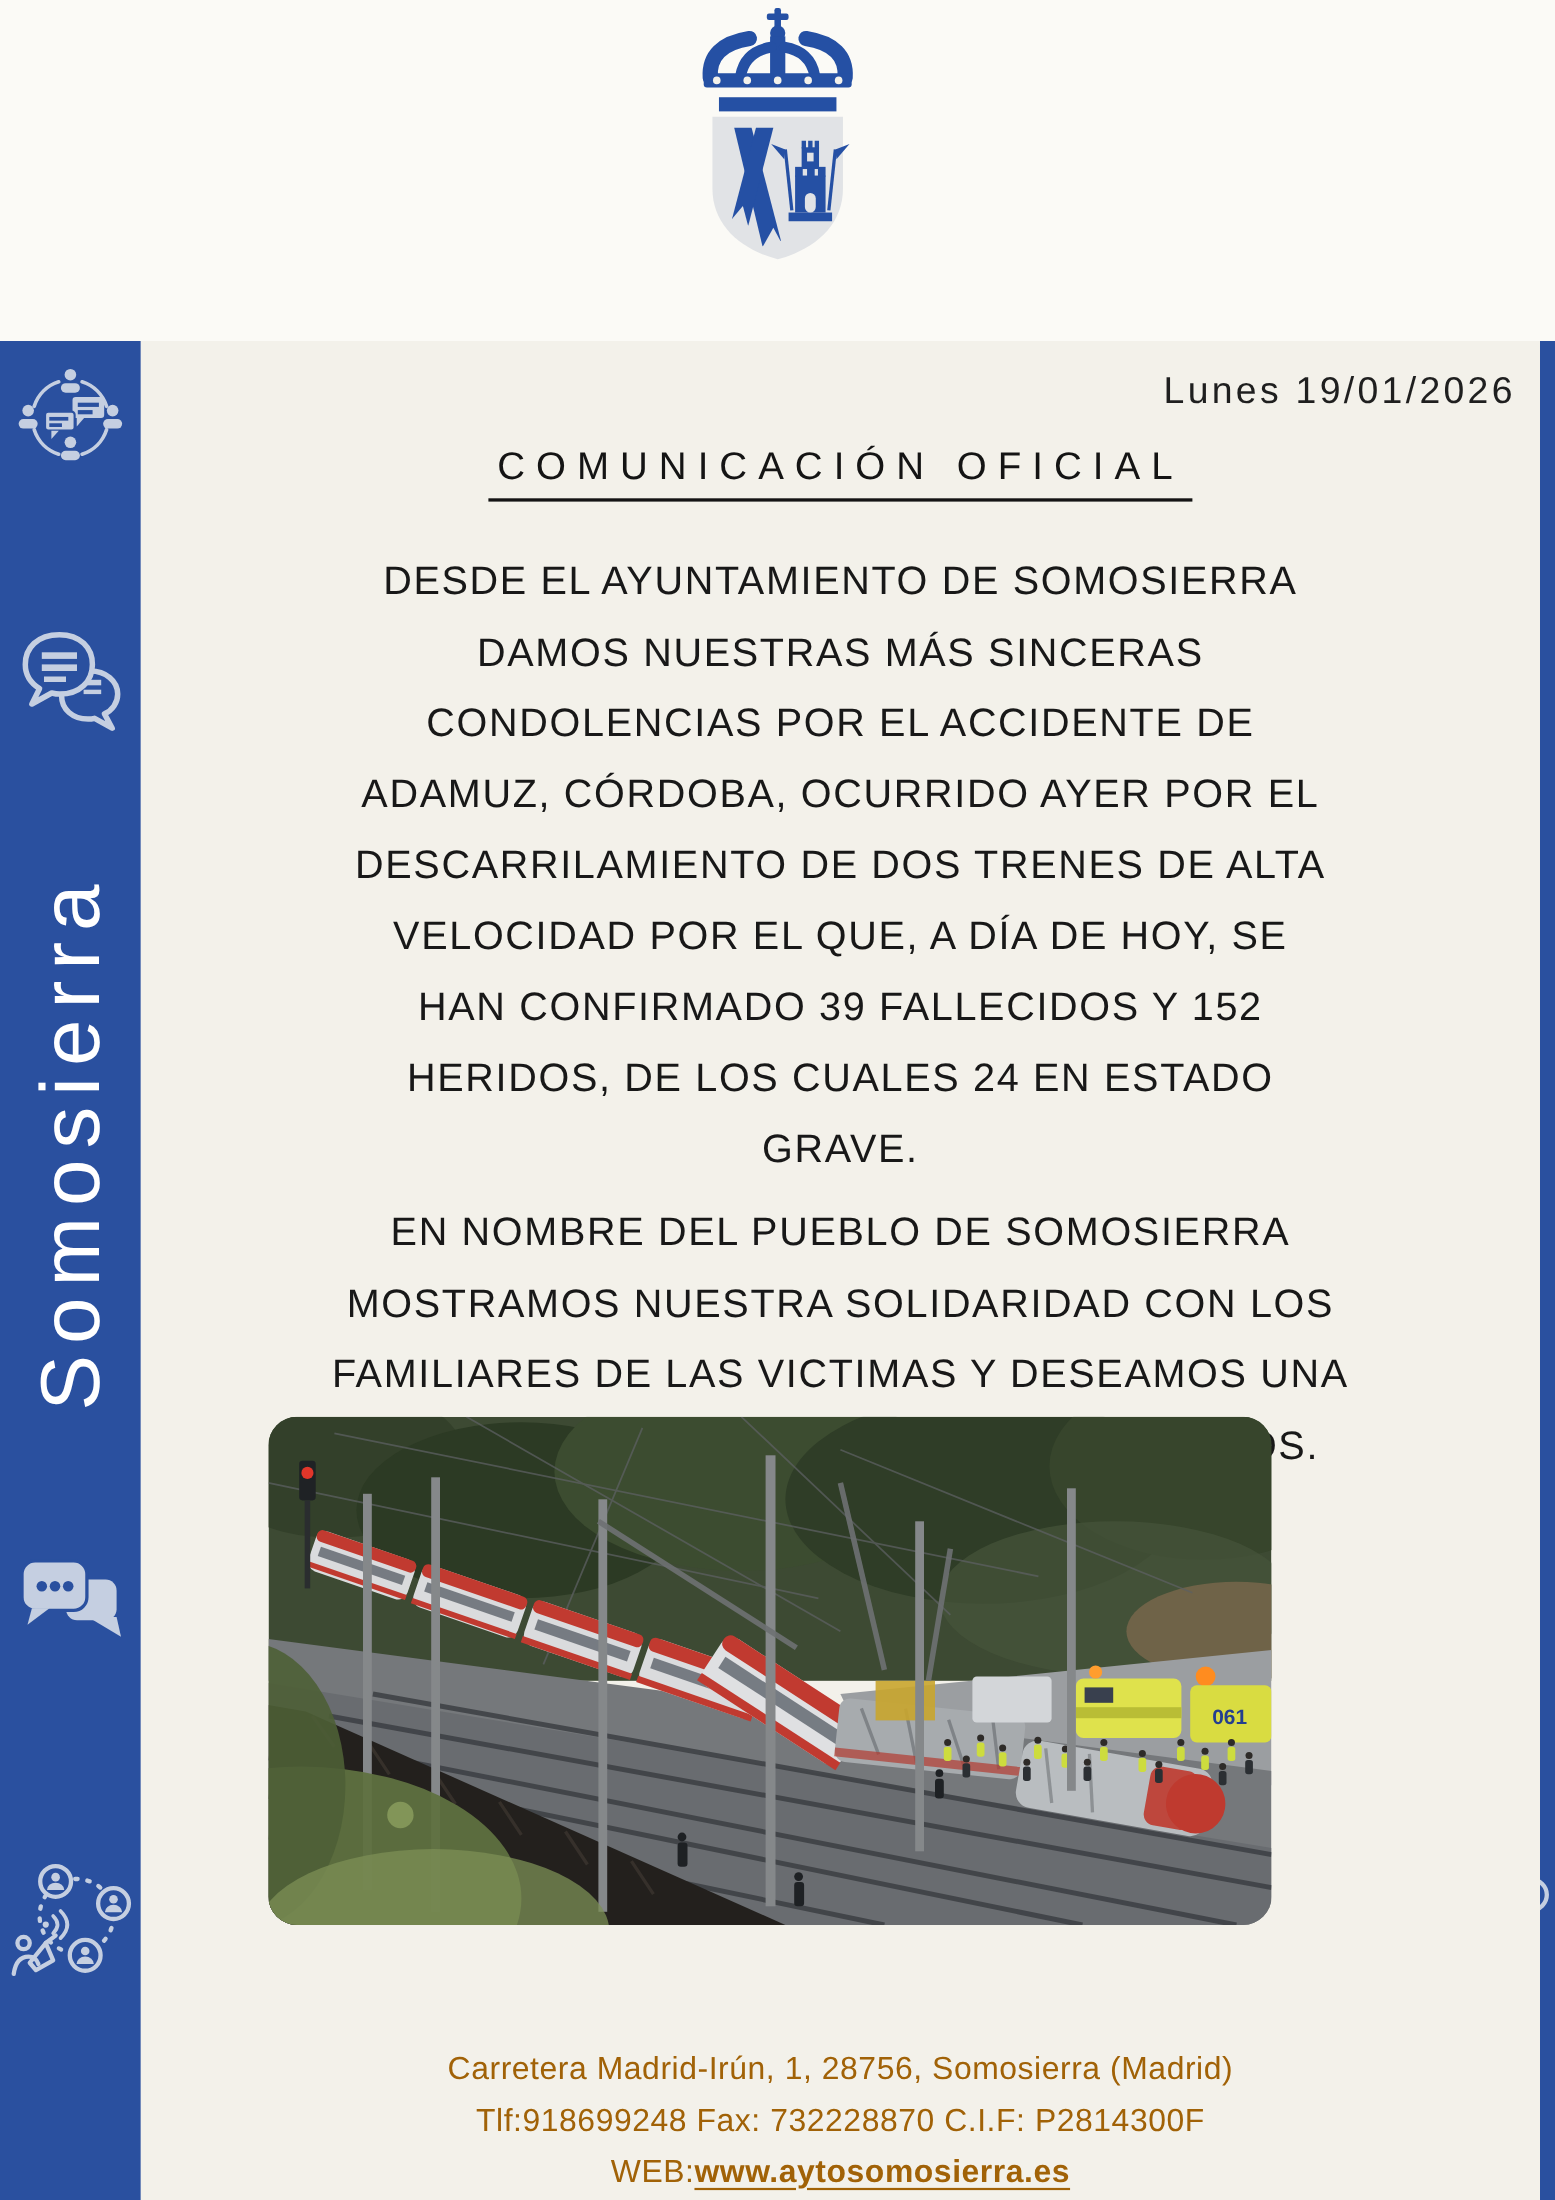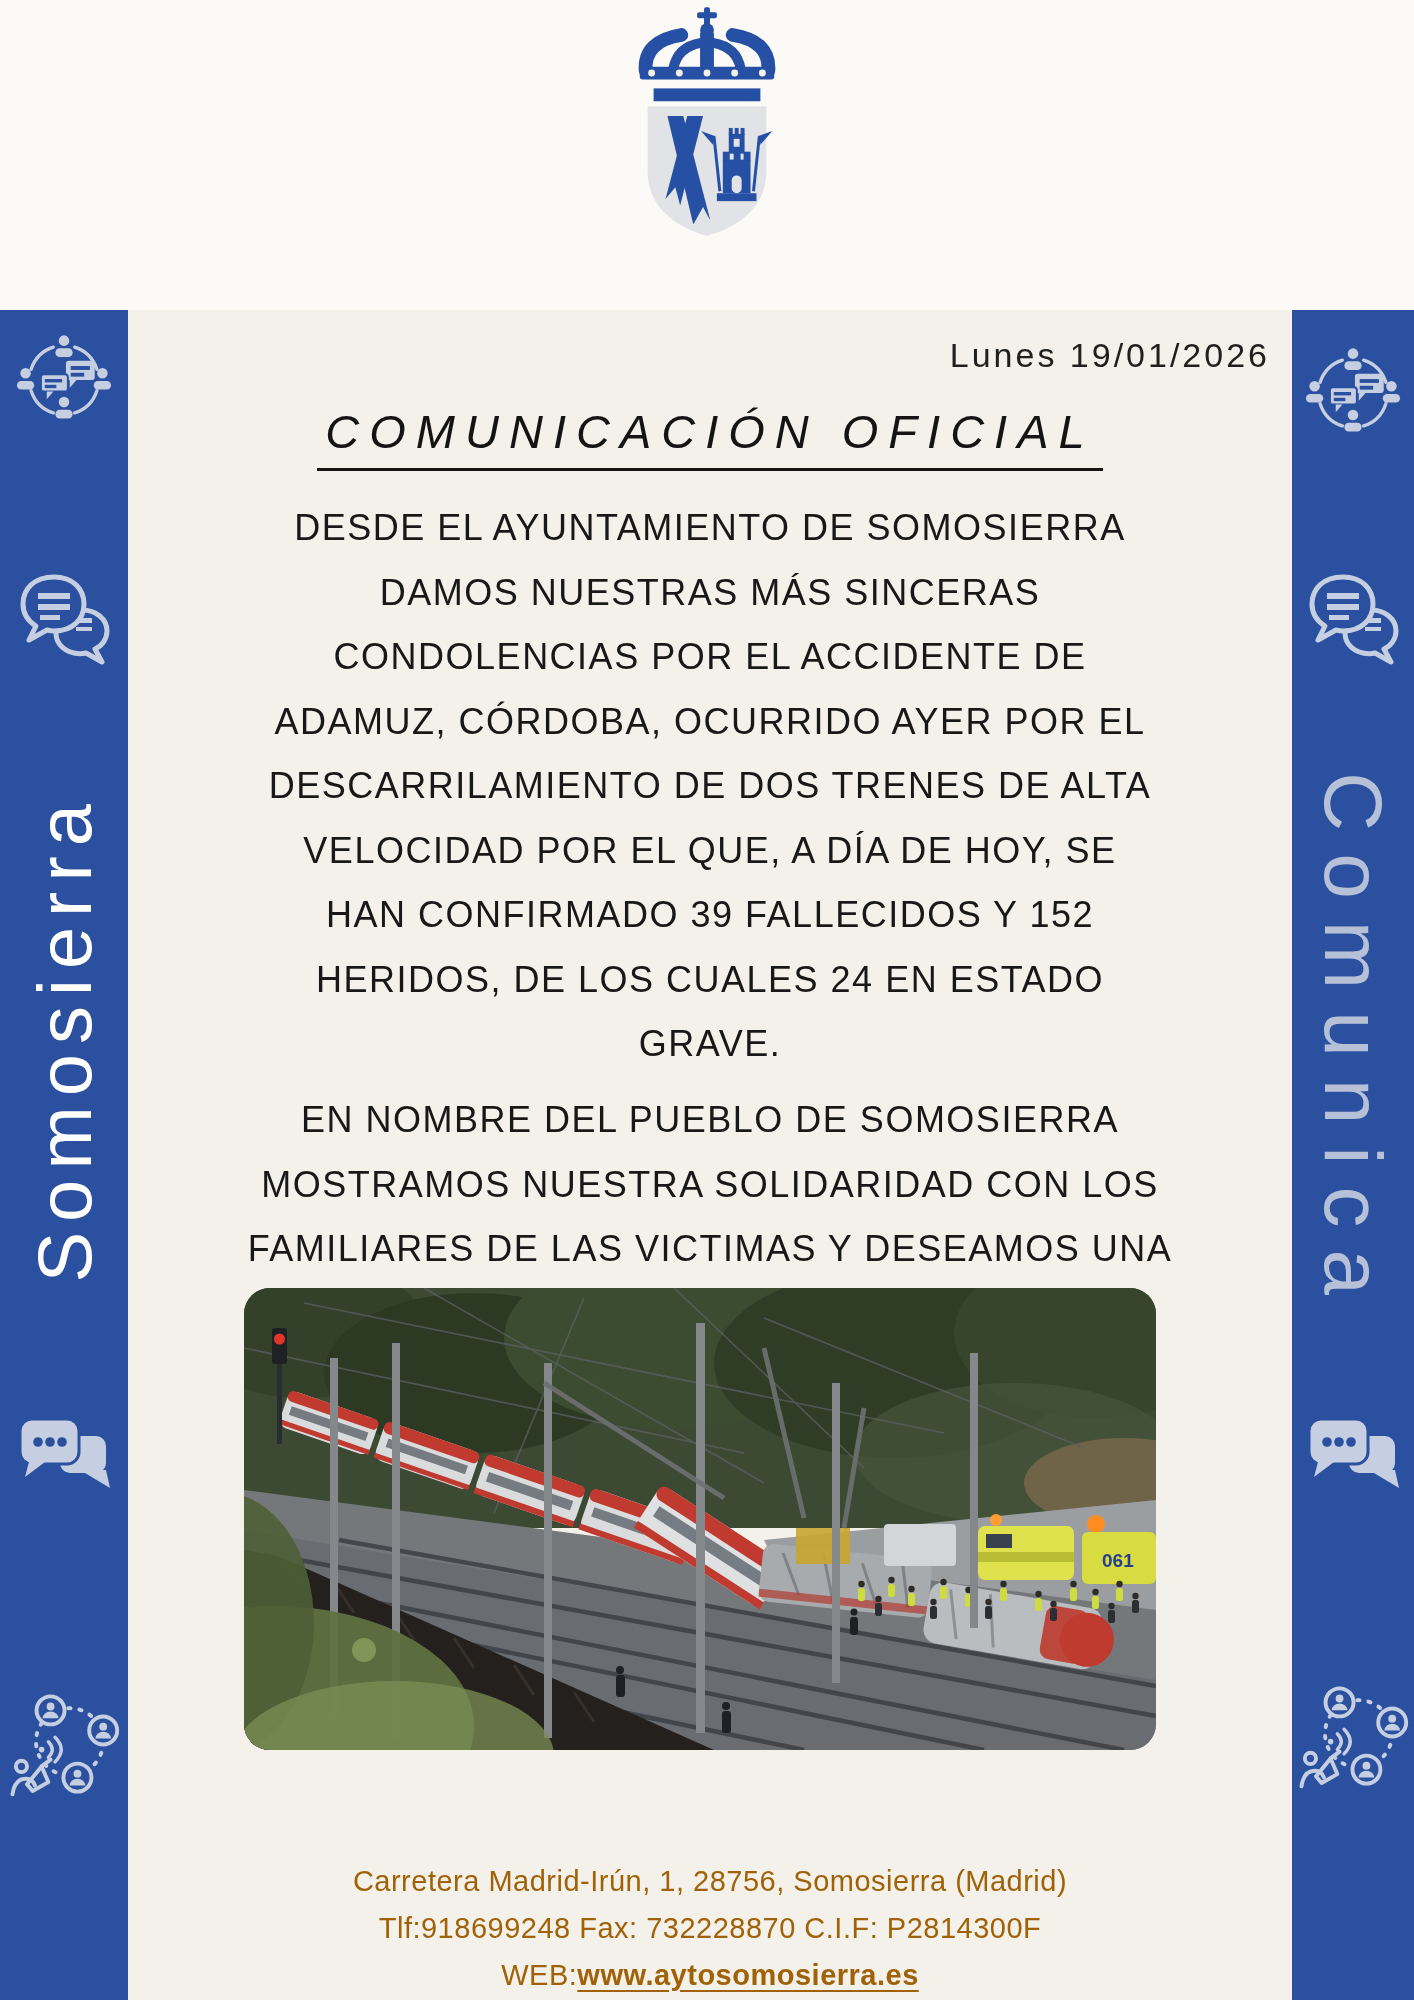--- a/index.html
+++ b/index.html
@@ -27,34 +27,33 @@
     writing-mode:vertical-rl;
     white-space:nowrap;
   }
   .v-label.up span { transform:rotate(180deg); }
   .label-somosierra { top:448px; height:560px; }
   .label-somosierra span { font-size:76px; letter-spacing:10px; color:#ffffff; }
   .label-comunica { top:420px; height:630px; }
   .label-comunica span { font-size:82px; letter-spacing:22px; color:#b6c1d7; }
   
   .content {
-    position:absolute; left:128px; top:310px; width:1164px; bottom:0;
+    position:absolute; left:128px; top:310px; width:1272px; bottom:0;
     background:#f3f1ea;
   }
   .date-label {
     position:absolute; top:26px; right:22px;
     font-size:34px; letter-spacing:3px; color:#1f1f1f;
   }
   .title-row { position:absolute; top:94px; left:0; width:100%; text-align:center; }
   .page-title {
     display:inline-block;
-    font-size:47px; letter-spacing:10px; color:#141414;
+    font-size:35px; letter-spacing:10px; color:#141414;
     padding:0 8px 9px 8px;
     border-bottom:3.5px solid #141414;
-    font-style:italic;
   }
   .body-par {
     position:absolute; left:10px; right:10px;
     font-size:36px; line-height:64.5px; letter-spacing:1.5px;
     text-align:center; white-space:pre-line; color:#181818;
   }
   .par1 { top:186px; }
   .par2 { top:778px; }
   .photo {
     position:absolute; top:978px; left:116px;

